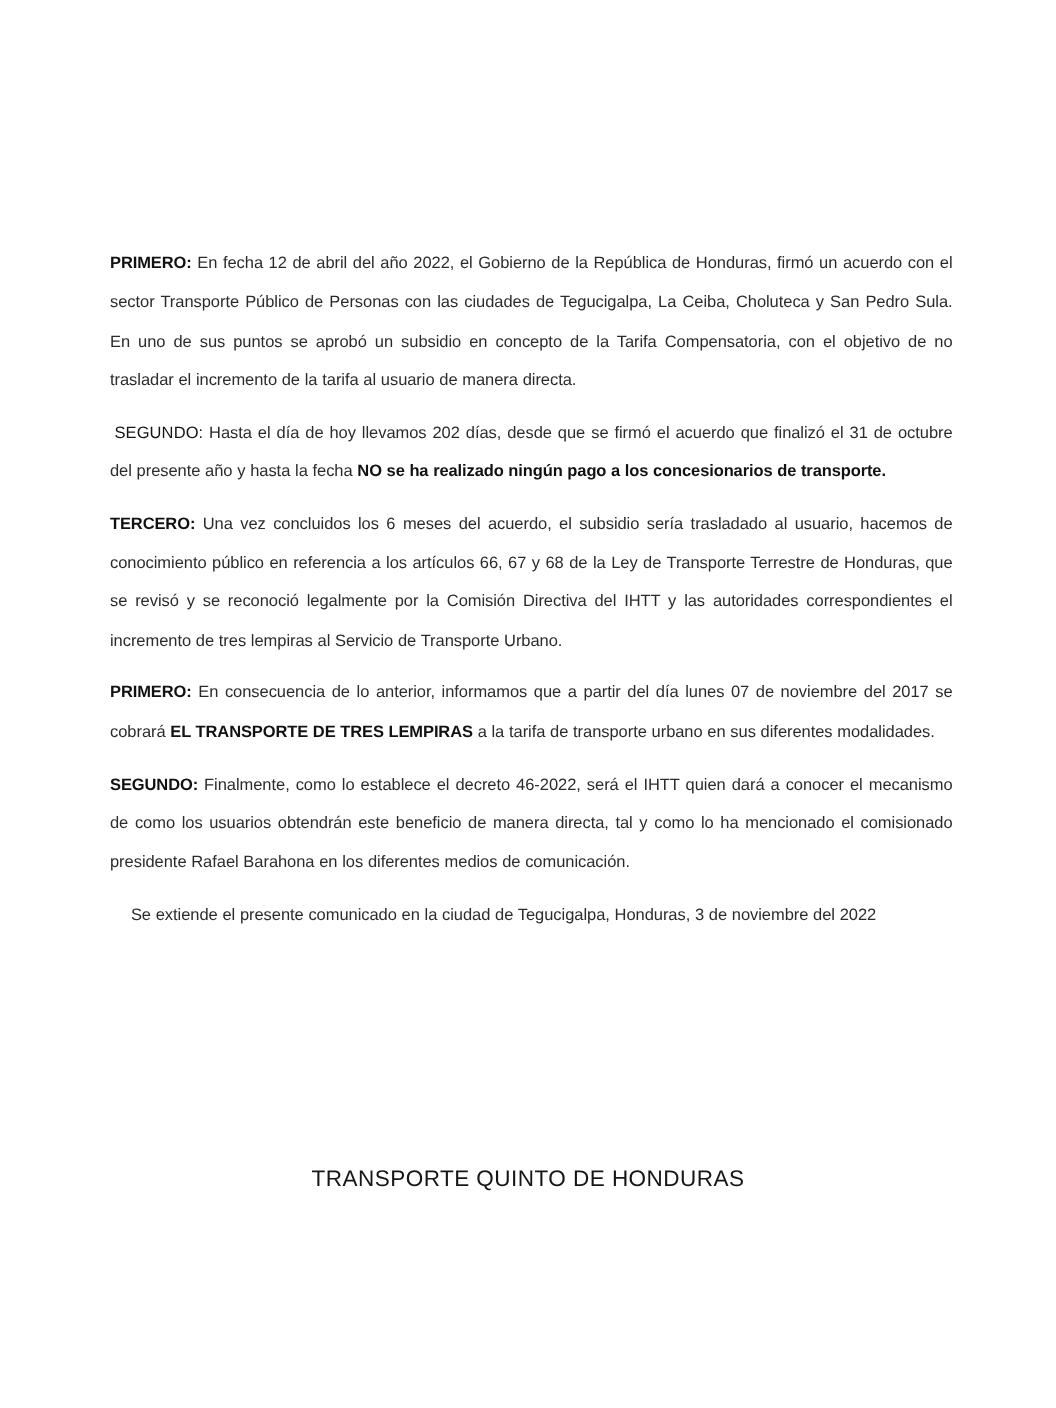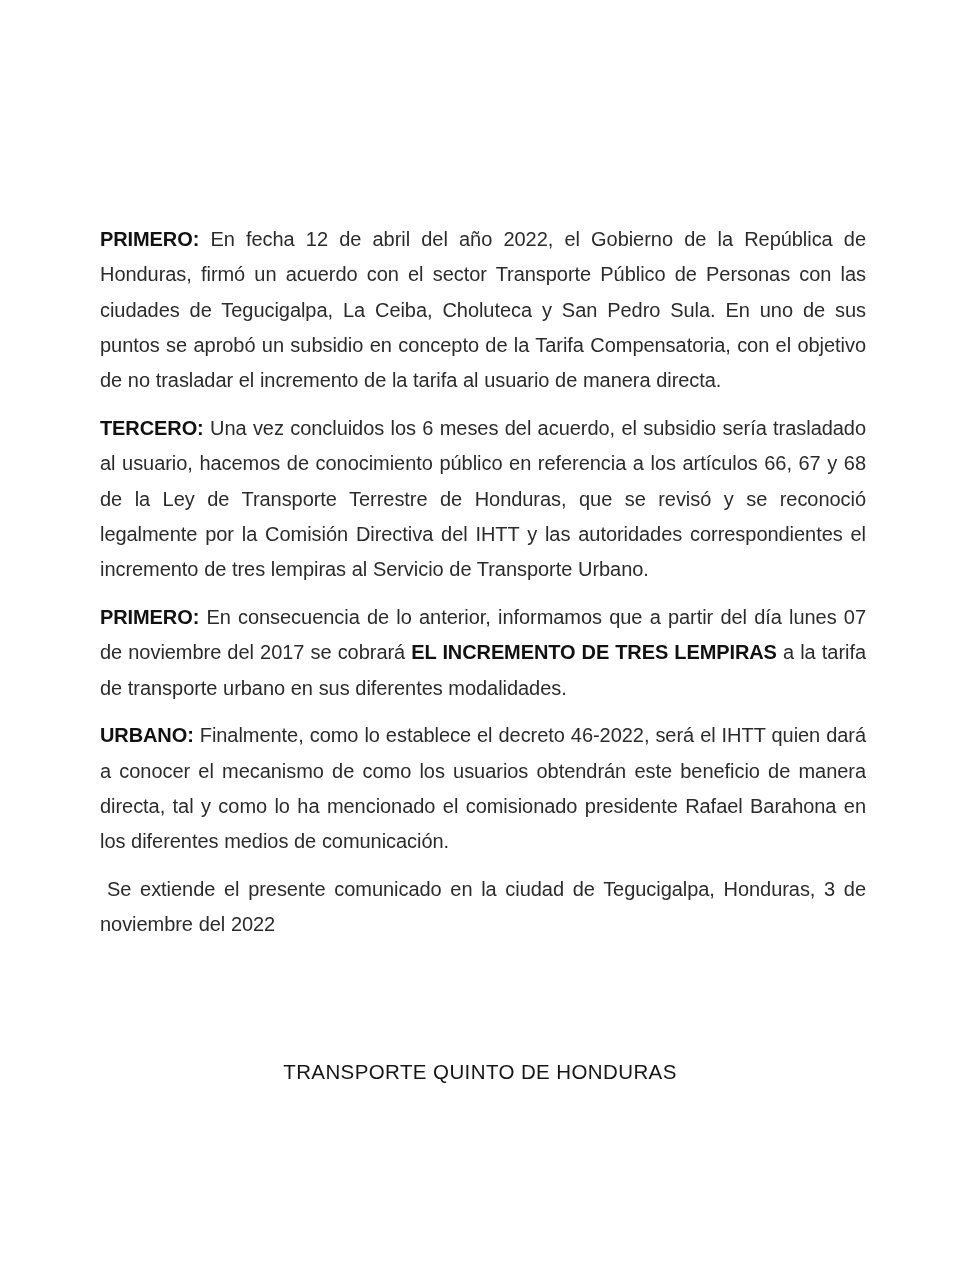--- a/index.html
+++ b/index.html
@@ -43,33 +43,33 @@
   .body-block {
     position: absolute;
     left: 100px;
     top: 222px;
     width: 766px;
   }
 
   .para {
     text-align: justify;
     text-justify: inter-word;
-    font-size: 20px;
+    font-size: 15px;
     line-height: 35.3px;
     color: #2b2b2b;
     margin: 0 0 12.5px 0;
     letter-spacing: -0.05px;
     word-spacing: 0.2px;
     hyphens: none;
   }
   .para:last-child { margin-bottom: 0; }
 
   
   .para.indent-sm { text-indent: 4px; }
-  .para.indent-md { text-indent: 7px; }
+  .para.indent-md { text-indent: 7px; margin-left: 12px; }
 
   .lead {
     font-weight: 700;
     color: #111111;
     letter-spacing: -0.1px;
   }
   .lead-light {
     font-weight: 400;
     color: #141414;
     letter-spacing: 0.1px;
@@ -99,31 +99,34 @@
 
 <div class="page">
 
 
   <div class="body-block">
 
     <p class="para">
       <span class="lead">PRIMERO:</span><span> En fecha 12 de abril del año 2022, el Gobierno de la República de Honduras, firmó un acuerdo con el sector Transporte Público de Personas con las ciudades de Tegucigalpa, La Ceiba, Choluteca y San Pedro Sula.  En uno de sus puntos se aprobó un subsidio en concepto de la Tarifa Compensatoria, con el objetivo de no trasladar el incremento de la tarifa   al usuario de manera directa.</span>
     </p>
 
+    <p class="para indent-sm">
+      <span class="lead-light">SEGUNDO</span><span>: Hasta el día de hoy llevamos 202 días, desde que se firmó el acuerdo que finalizó el 31 de octubre del presente año y hasta la fecha </span><span class="emph">NO se ha realizado ningún pago a los concesionarios de transporte.</span>
+    </p>
 
     <p class="para">
       <span class="lead">TERCERO:</span><span>  Una vez concluidos los 6 meses del acuerdo, el subsidio sería trasladado al usuario, hacemos de conocimiento público en referencia a los artículos 66, 67 y 68 de la Ley de Transporte Terrestre de Honduras, que se revisó y se reconoció legalmente por la Comisión Directiva del IHTT y las autoridades correspondientes el incremento de tres lempiras al Servicio de Transporte Urbano.</span>
     </p>
 
     <p class="para">
-      <span class="lead">PRIMERO:</span><span> En consecuencia de lo anterior, informamos que a partir del día lunes 07 de noviembre del 2017 se cobrará </span><span class="emph">EL INCREMENTO DE TRES LEMPIRAS</span><span> a la tarifa de transporte urbano en sus diferentes modalidades.</span>
+      <span class="lead">PRIMERO:</span><span> En consecuencia de lo anterior, informamos que a partir del día lunes 07 de noviembre del 2017 se cobrará </span><span class="emph">EL TRANSPORTE DE TRES LEMPIRAS</span><span> a la tarifa de transporte urbano en sus diferentes modalidades.</span>
     </p>
 
     <p class="para">
-      <span class="lead">URBANO:</span><span>  Finalmente, como lo establece el decreto 46-2022, será el IHTT quien dará a conocer el mecanismo de como los usuarios obtendrán este beneficio de manera directa, tal y como lo ha mencionado el comisionado presidente Rafael Barahona en los diferentes medios de comunicación.</span>
+      <span class="lead">SEGUNDO:</span><span>  Finalmente, como lo establece el decreto 46-2022, será el IHTT quien dará a conocer el mecanismo de como los usuarios obtendrán este beneficio de manera directa, tal y como lo ha mencionado el comisionado presidente Rafael Barahona en los diferentes medios de comunicación.</span>
     </p>
 
     <p class="para indent-md">
       <span> Se extiende el presente comunicado en la ciudad de Tegucigalpa, Honduras, 3 de noviembre del 2022</span>
     </p>
 
   </div>
 
   <div class="signature">TRANSPORTE QUINTO DE HONDURAS</div>
 

